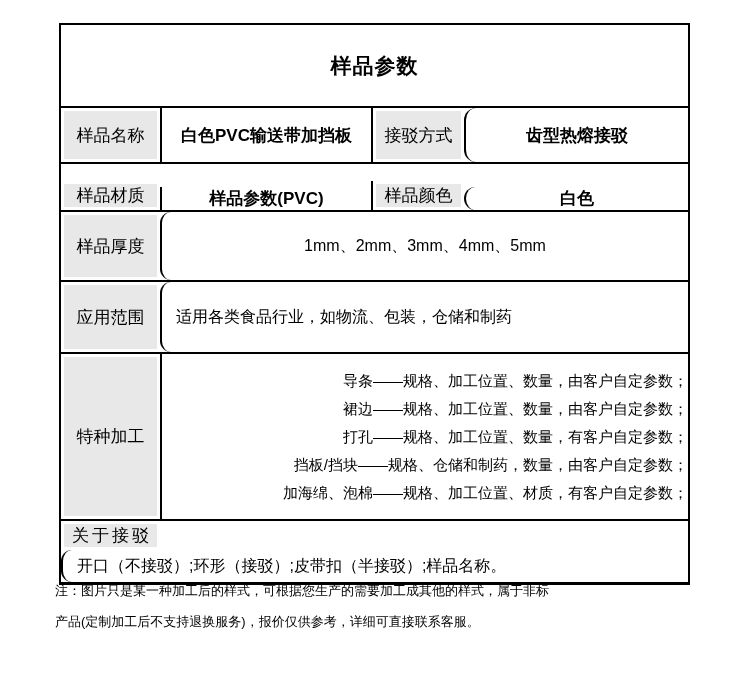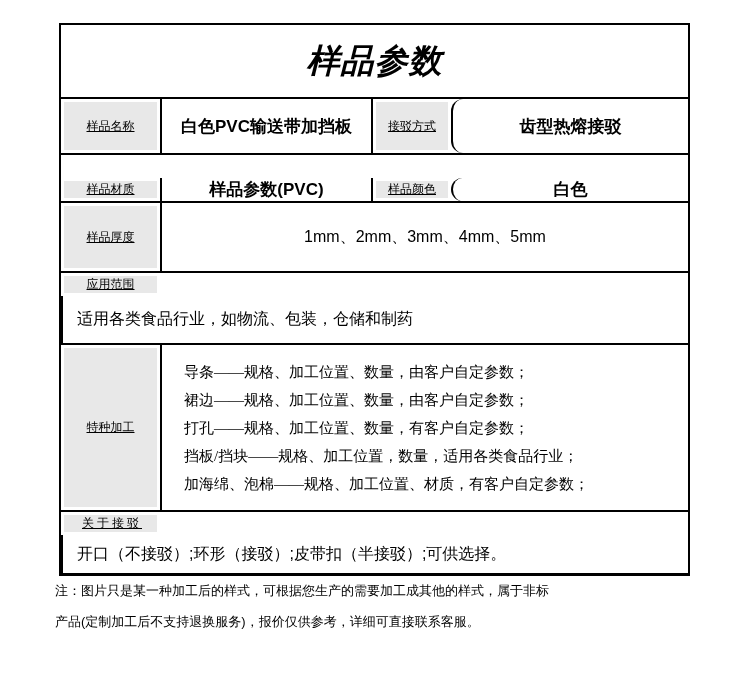--- a/index.html
+++ b/index.html
@@ -6,48 +6,48 @@
   body{
     width:750px;height:679px;position:relative;background:#ffffff;
     font-family:"Liberation Sans","DejaVu Sans",sans-serif;color:#000;
     -webkit-font-smoothing:antialiased;
   }
   .spec-table{
     position:absolute;left:59px;top:23px;width:627px;
     border:2px solid var(--border,#000);border-bottom-width:3px;background:#fff;
   }
   .t-title{
-    height:72px;display:flex;align-items:center;justify-content:center;
-    font-size:33px;font-weight:bold;letter-spacing:1px;font-style:italic;
+    height:81px;display:flex;align-items:center;justify-content:center;
+    font-size:21px;font-weight:bold;letter-spacing:1px;
   }
   .t-row{display:flex;border-top:2px solid var(--border,#000);}
   .cell{box-sizing:border-box;}
   .bl{border-left:2px solid var(--border,#000);}
   
   .lbl{flex:none;padding:3px;display:flex;background:#fff;}
   .lbl-1{width:99px;}
-  .lbl-2{width:80px;}
+  .lbl-2{width:93px;}
   .lbl-inner{
     flex:1;background:var(--label-bg,#e8e8e8);display:flex;
-    align-items:center;justify-content:center;font-size:12px;text-decoration:underline;
+    align-items:center;justify-content:center;font-size:17px;
   }
   .spaced .lbl-inner{letter-spacing:3px;text-indent:3px;}
   .val{display:flex;align-items:center;font-size:16px;}
   .v-1{width:211px;}
   .v-2{flex:1;border-radius:12px;}
-  .v-span{flex:1;}
+  .v-span{flex:1;border-radius:11px;}
   .v-bold{font-weight:bold;font-size:17px;justify-content:center;text-align:center;}
   .v-center{justify-content:center;text-align:center;}
   .v-left{padding-left:14px;}
   .v-lines{
     flex:1;display:flex;flex-direction:column;justify-content:center;
-    align-items:flex-start;padding-left:22px;font-size:15px;line-height:28px;font-family:Liberation Serif, serif;
+    align-items:flex-end;padding-left:8px;font-size:15px;line-height:28px;
   }
   .h54{height:54px;} .h46{height:46px;align-items:flex-end;} .h68{height:68px;}
-  .h70{height:70px;flex-direction:column;} .h165{height:165px;} .h61{height:61px;flex-direction:column;}
+  .h70{height:70px;} .h165{height:165px;} .h61{height:61px;flex-direction:column;}
   .note{
     position:absolute;left:55px;top:575px;width:658px;
     font-size:13px;line-height:31px;
   }
 </style>
 </head>
 <body>
 
 <div class="spec-table">
 
@@ -90,30 +90,30 @@
   </div>
 
   <div class="t-row h165">
     <div class="cell lbl lbl-1">
       <div class="lbl-inner">特种加工</div>
     </div>
     <div class="cell v-lines bl">
       <div>导条——规格、加工位置、数量，由客户自定参数；</div>
       <div>裙边——规格、加工位置、数量，由客户自定参数；</div>
       <div>打孔——规格、加工位置、数量，有客户自定参数；</div>
-      <div>挡板/挡块——规格、加工位置，数量，适用各类食品行业；</div>
+      <div>挡板/挡块——规格、仓储和制药，数量，由客户自定参数；</div>
       <div>加海绵、泡棉——规格、加工位置、材质，有客户自定参数；</div>
     </div>
   </div>
 
   <div class="t-row h61 spaced">
     <div class="cell lbl lbl-1">
       <div class="lbl-inner">关于接驳</div>
     </div>
-    <div class="cell val v-span v-left bl">开口（不接驳）;环形（接驳）;皮带扣（半接驳）;可供选择。</div>
+    <div class="cell val v-span v-left bl">开口（不接驳）;环形（接驳）;皮带扣（半接驳）;样品名称。</div>
   </div>
 
 </div>
 
 <div class="note">
   <div>注：图片只是某一种加工后的样式，可根据您生产的需要加工成其他的样式，属于非标</div>
   <div>产品(定制加工后不支持退换服务)，报价仅供参考，详细可直接联系客服。</div>
 </div>
 
 </body></html>

